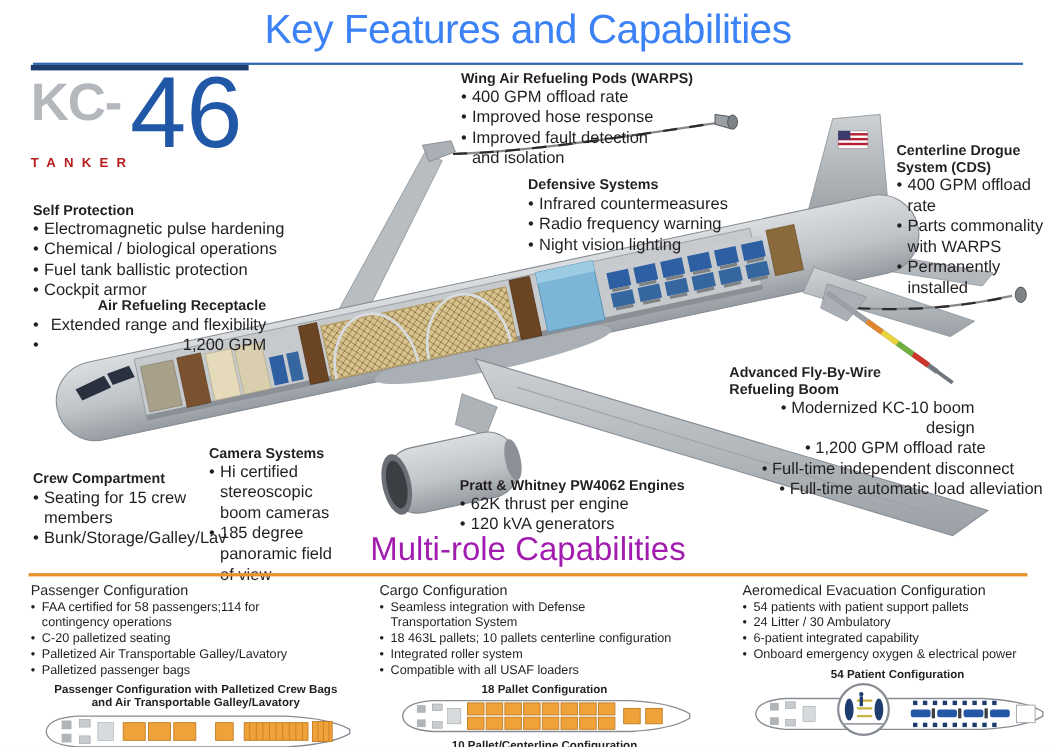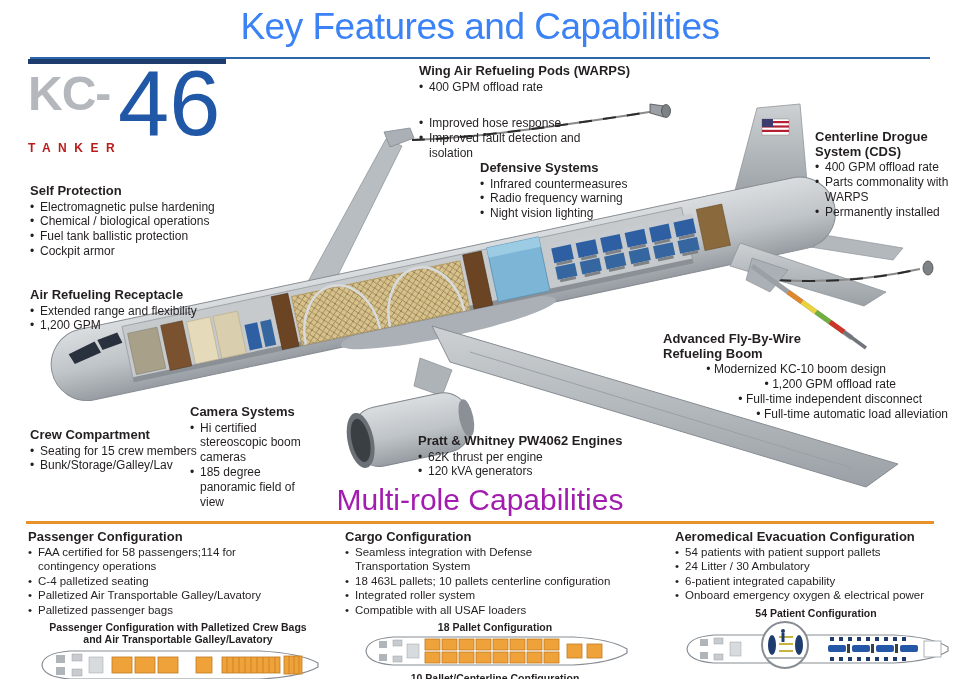--- a/index.html
+++ b/index.html
@@ -14,35 +14,35 @@
   .logo-bar{width:198px;height:5px;background:#1e3c6e;}
   .logo-row{display:flex;align-items:flex-start;}
   .logo-left{display:flex;flex-direction:column;margin-top:8px;gap:10px;}
   .logo-kc{font-size:48px;font-weight:700;color:#b4b8bc;line-height:0.9;letter-spacing:-1px;}
   .logo-tanker{font-size:12px;font-weight:700;color:#b91c1c;letter-spacing:7.5px;margin-top:16px;}
   .logo-num{font-size:92px;font-weight:500;color:#2157a7;line-height:0.82;margin-left:-4px;margin-top:2px;}
   
   .callout{position:absolute;z-index:5;}
   .callout h3{margin:0 0 1px 0;font-size:13px;font-weight:700;line-height:1.12;}
   .callout ul{margin:0;padding:0;list-style:none;}
-  .callout li{position:relative;font-size:12px;line-height:1.24;padding-left:10px;}
+  .callout li{position:relative;font-size:15px;line-height:1.24;padding-left:10px;}
   .callout li::before{content:"\2022";position:absolute;left:0;top:0;}
   .callout.ralign ul{text-align:right;}
   .callout.ralign li{padding-left:0;}
   .callout.ralign li::before{content:"\2022\00a0";position:static;}
   .callout.ralign li:nth-child(1){margin-right:62px;}
   .callout.ralign li:nth-child(2){margin-right:52px;}
   .callout.ralign li:nth-child(3){margin-right:26px;}
   .callout.ralign li:nth-child(4){margin-right:0;}
   
   .mr-heading{position:absolute;top:483px;left:0;right:0;text-align:center;
               font-size:30px;font-weight:400;color:#a21caf;z-index:6;}
   .mr-rule{position:absolute;top:521px;left:26px;right:26px;height:3px;background:#e8922d;z-index:6;}
   .mr-col{position:absolute;top:529px;z-index:6;}
-  .mr-col h3{margin:0 0 1px 0;font-size:13px;font-weight:700;}
+  .mr-col h3{margin:0 0 1px 0;font-size:13px;font-weight:400;}
   .mr-col ul{margin:0;padding:0;list-style:none;}
   .mr-col li{position:relative;font-size:11.5px;line-height:1.26;padding-left:10px;}
   .mr-col li::before{content:"\2022";position:absolute;left:0;top:0;}
   .mini-caption{font-size:10.5px;font-weight:700;text-align:center;line-height:1.15;margin:4px auto 1px auto;}
   .mini-svg{display:block;margin:0 auto;}
   
   .aircraft{position:absolute;left:0;top:0;z-index:1;}
 </style>
 </head>
 <body>
@@ -183,21 +183,21 @@
         <ellipse cx="360" cy="430" rx="9" ry="22" fill="#3a3f44"></ellipse>
         <ellipse cx="468" cy="430" rx="7" ry="19" fill="#8a9095"></ellipse>
       </g>
     </g>
   </svg>
 
   <div class="callout" style="left:419px;top:64px;width:250px;">
     <h3>Wing Air Refueling Pods (WARPS)</h3>
     <ul>
       <li style="max-width:178px;">400 GPM offload rate</li>
-      <li style="max-width:178px;margin-top:22px;">Improved hose response</li>
+      <li style="max-width:178px;">Improved hose response</li>
       <li style="max-width:178px;">Improved fault detection and isolation</li>
     </ul>
   </div>
 
   <div class="callout" style="left:815px;top:130px;width:138px;">
     <h3>Centerline Drogue System (CDS)</h3>
     <ul>
       <li>400 GPM offload rate</li>
       <li>Parts commonality with WARPS</li>
       <li>Permanently installed</li>
@@ -216,21 +216,21 @@
   <div class="callout" style="left:30px;top:184px;width:232px;">
     <h3>Self Protection</h3>
     <ul>
       <li>Electromagnetic pulse hardening</li>
       <li>Chemical / biological operations</li>
       <li>Fuel tank ballistic protection</li>
       <li>Cockpit armor</li>
     </ul>
   </div>
 
-  <div class="callout" style="left:30px;top:288px;width:212px;">
+  <div class="callout" style="left:30px;top:271px;width:212px;text-align:right;">
     <h3>Air Refueling Receptacle</h3>
     <ul>
       <li>Extended range and flexibility</li>
       <li>1,200 GPM</li>
     </ul>
   </div>
 
   <div class="callout ralign" style="left:663px;top:332px;width:285px;">
     <h3 style="max-width:165px;">Advanced Fly-By-Wire Refueling Boom</h3>
     <ul>
@@ -265,21 +265,21 @@
     </ul>
   </div>
 
   <div class="mr-heading">Multi-role Capabilities</div>
   <div class="mr-rule"></div>
 
   <div class="mr-col" style="left:28px;width:300px;">
     <h3>Passenger Configuration</h3>
     <ul>
       <li style="max-width:245px;">FAA certified for 58 passengers;114 for contingency operations</li>
-      <li>C-4 palletized seating</li>
+      <li>C-20 palletized seating</li>
       <li>Palletized Air Transportable Galley/Lavatory</li>
       <li>Palletized passenger bags</li>
     </ul>
     <div class="mini-caption" style="max-width:272px;">Passenger Configuration with Palletized Crew Bags and Air Transportable Galley/Lavatory</div>
     <svg class="mini-svg" width="288" height="36" viewBox="0 0 288 36">
       <path d="M8,18 Q9,6 36,4 L226,4 Q266,6 284,16 L284,20 Q266,30 226,32 L36,32 Q9,30 8,18 Z" fill="#ffffff" stroke="#878d93" stroke-width="1.2"></path>
       <rect x="22" y="8" width="9" height="8" fill="#b0b5ba"></rect>
         <rect x="22" y="20" width="9" height="8" fill="#b0b5ba"></rect>
       <rect x="38" y="7" width="10" height="7" fill="#c8ccd0" stroke="#9aa0a5" stroke-width="0.5"></rect>
       <rect x="38" y="22" width="10" height="7" fill="#c8ccd0" stroke="#9aa0a5" stroke-width="0.5"></rect>

